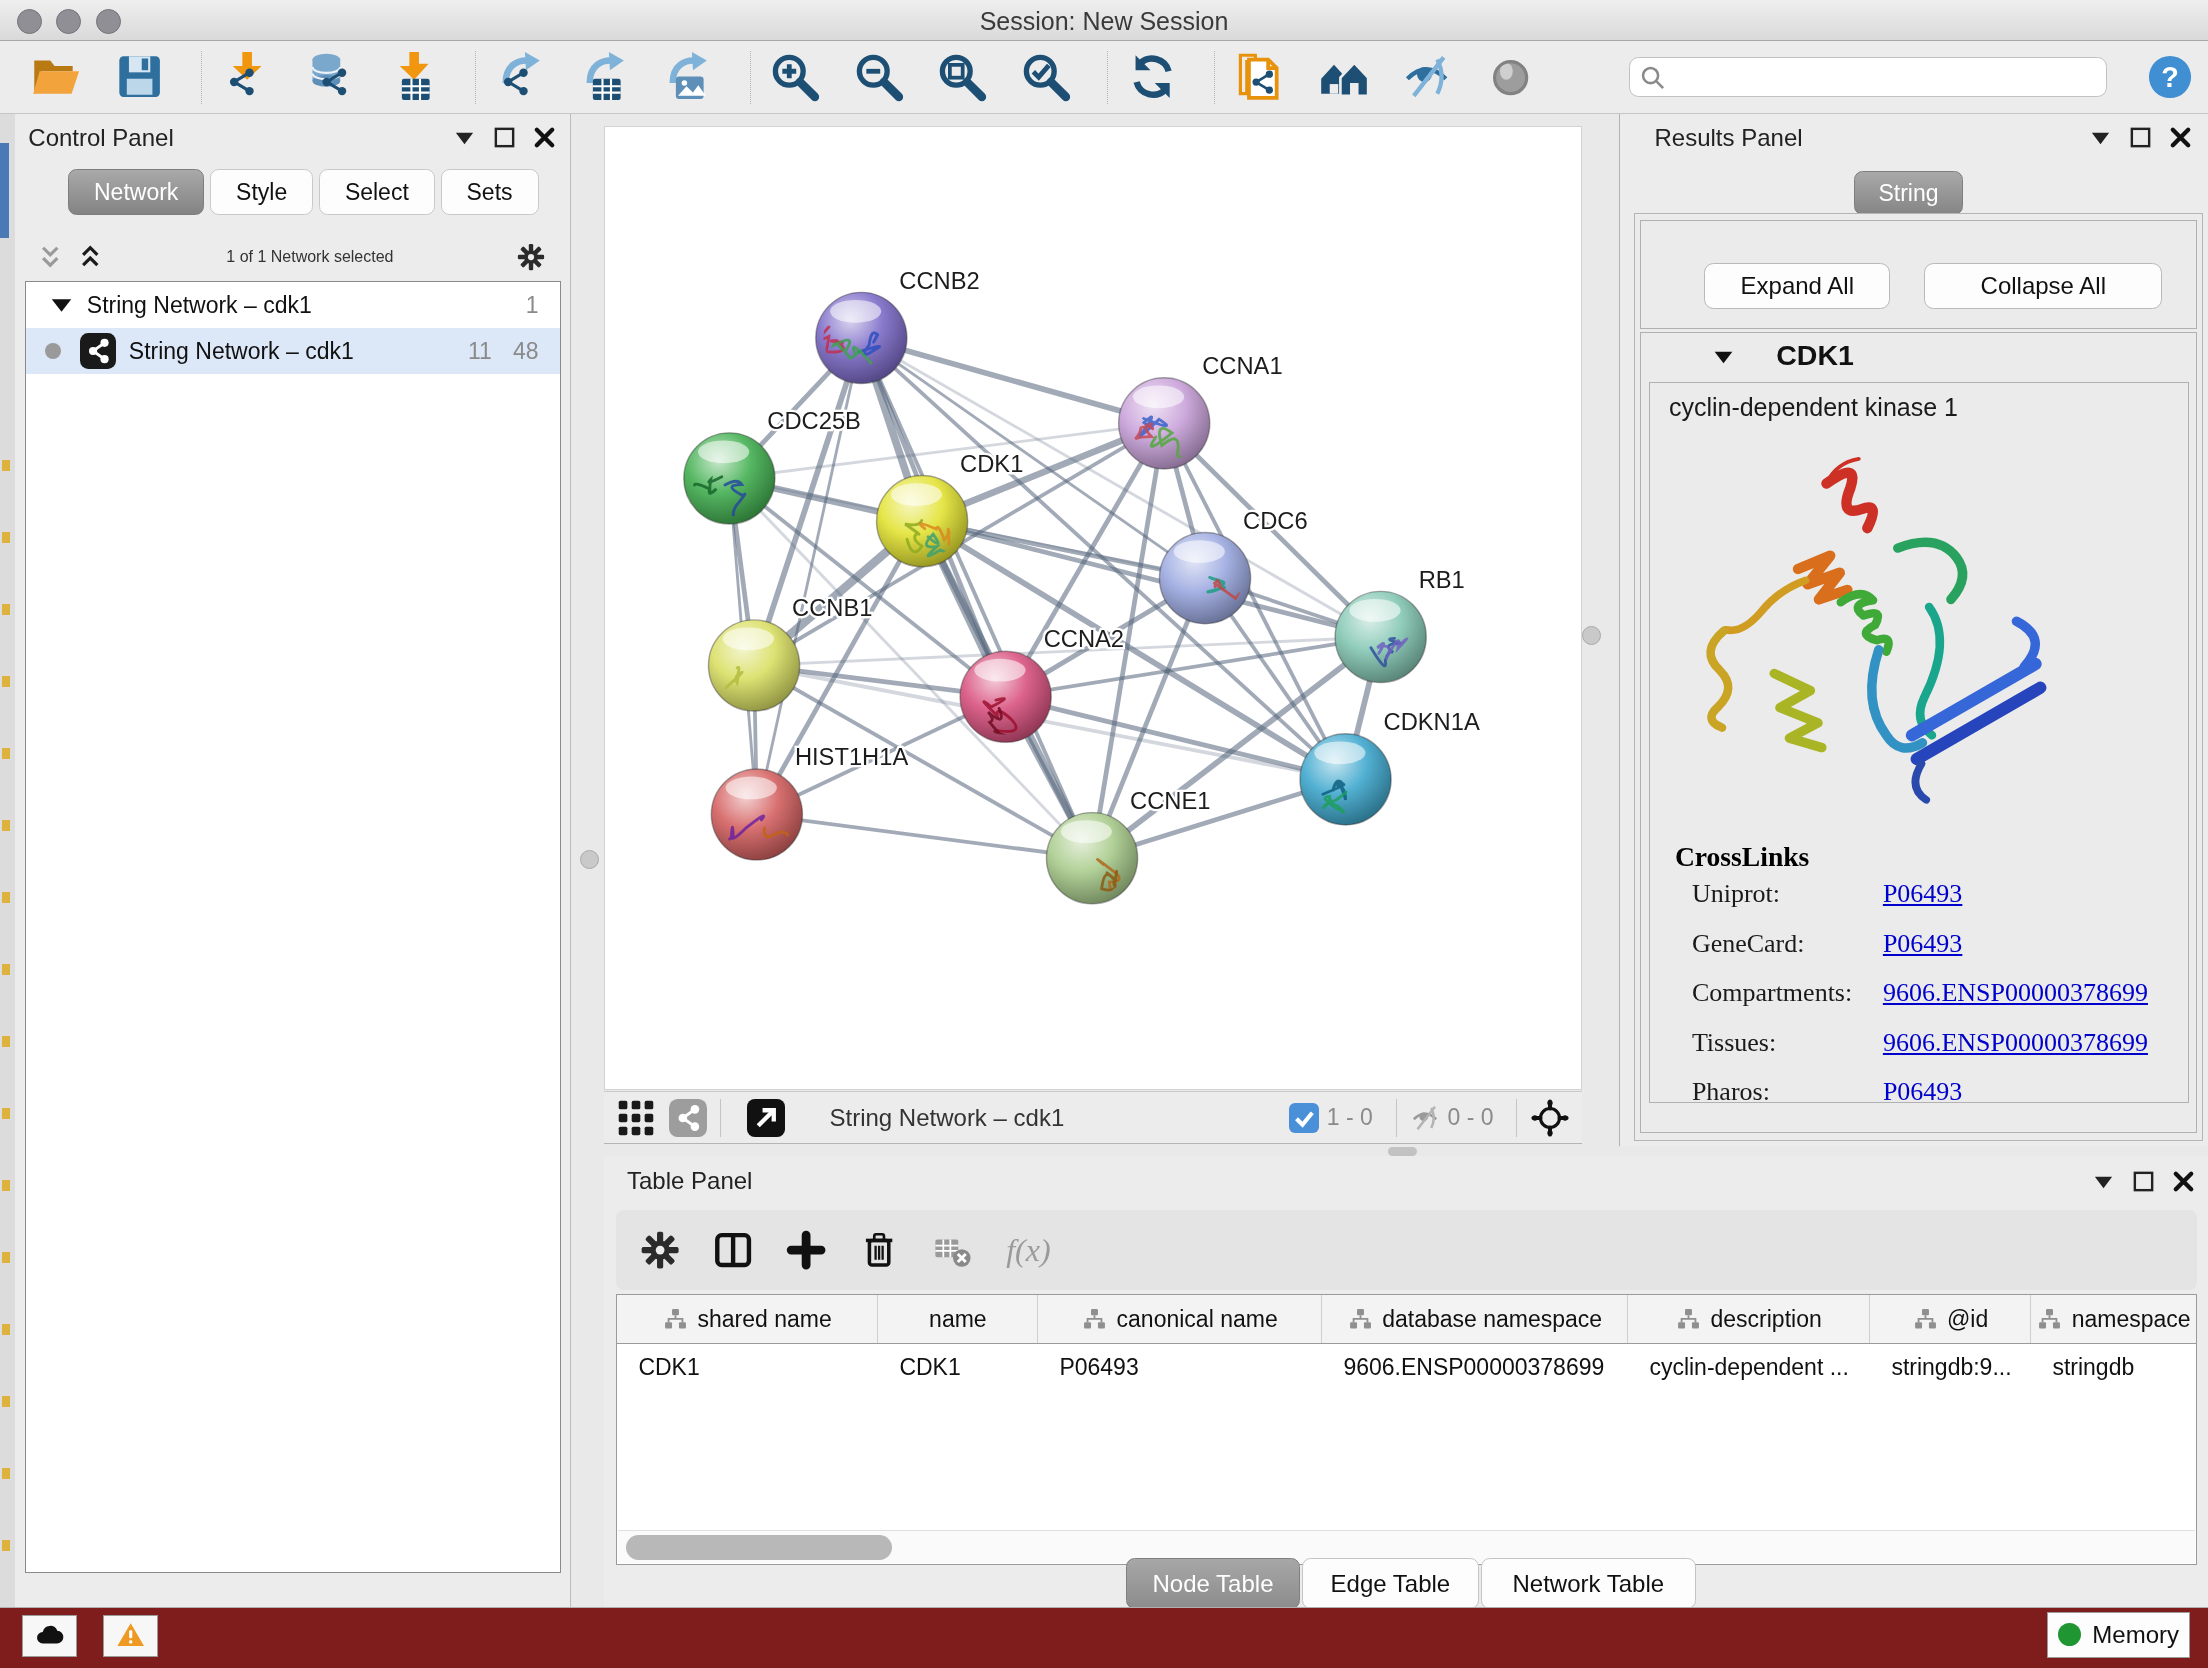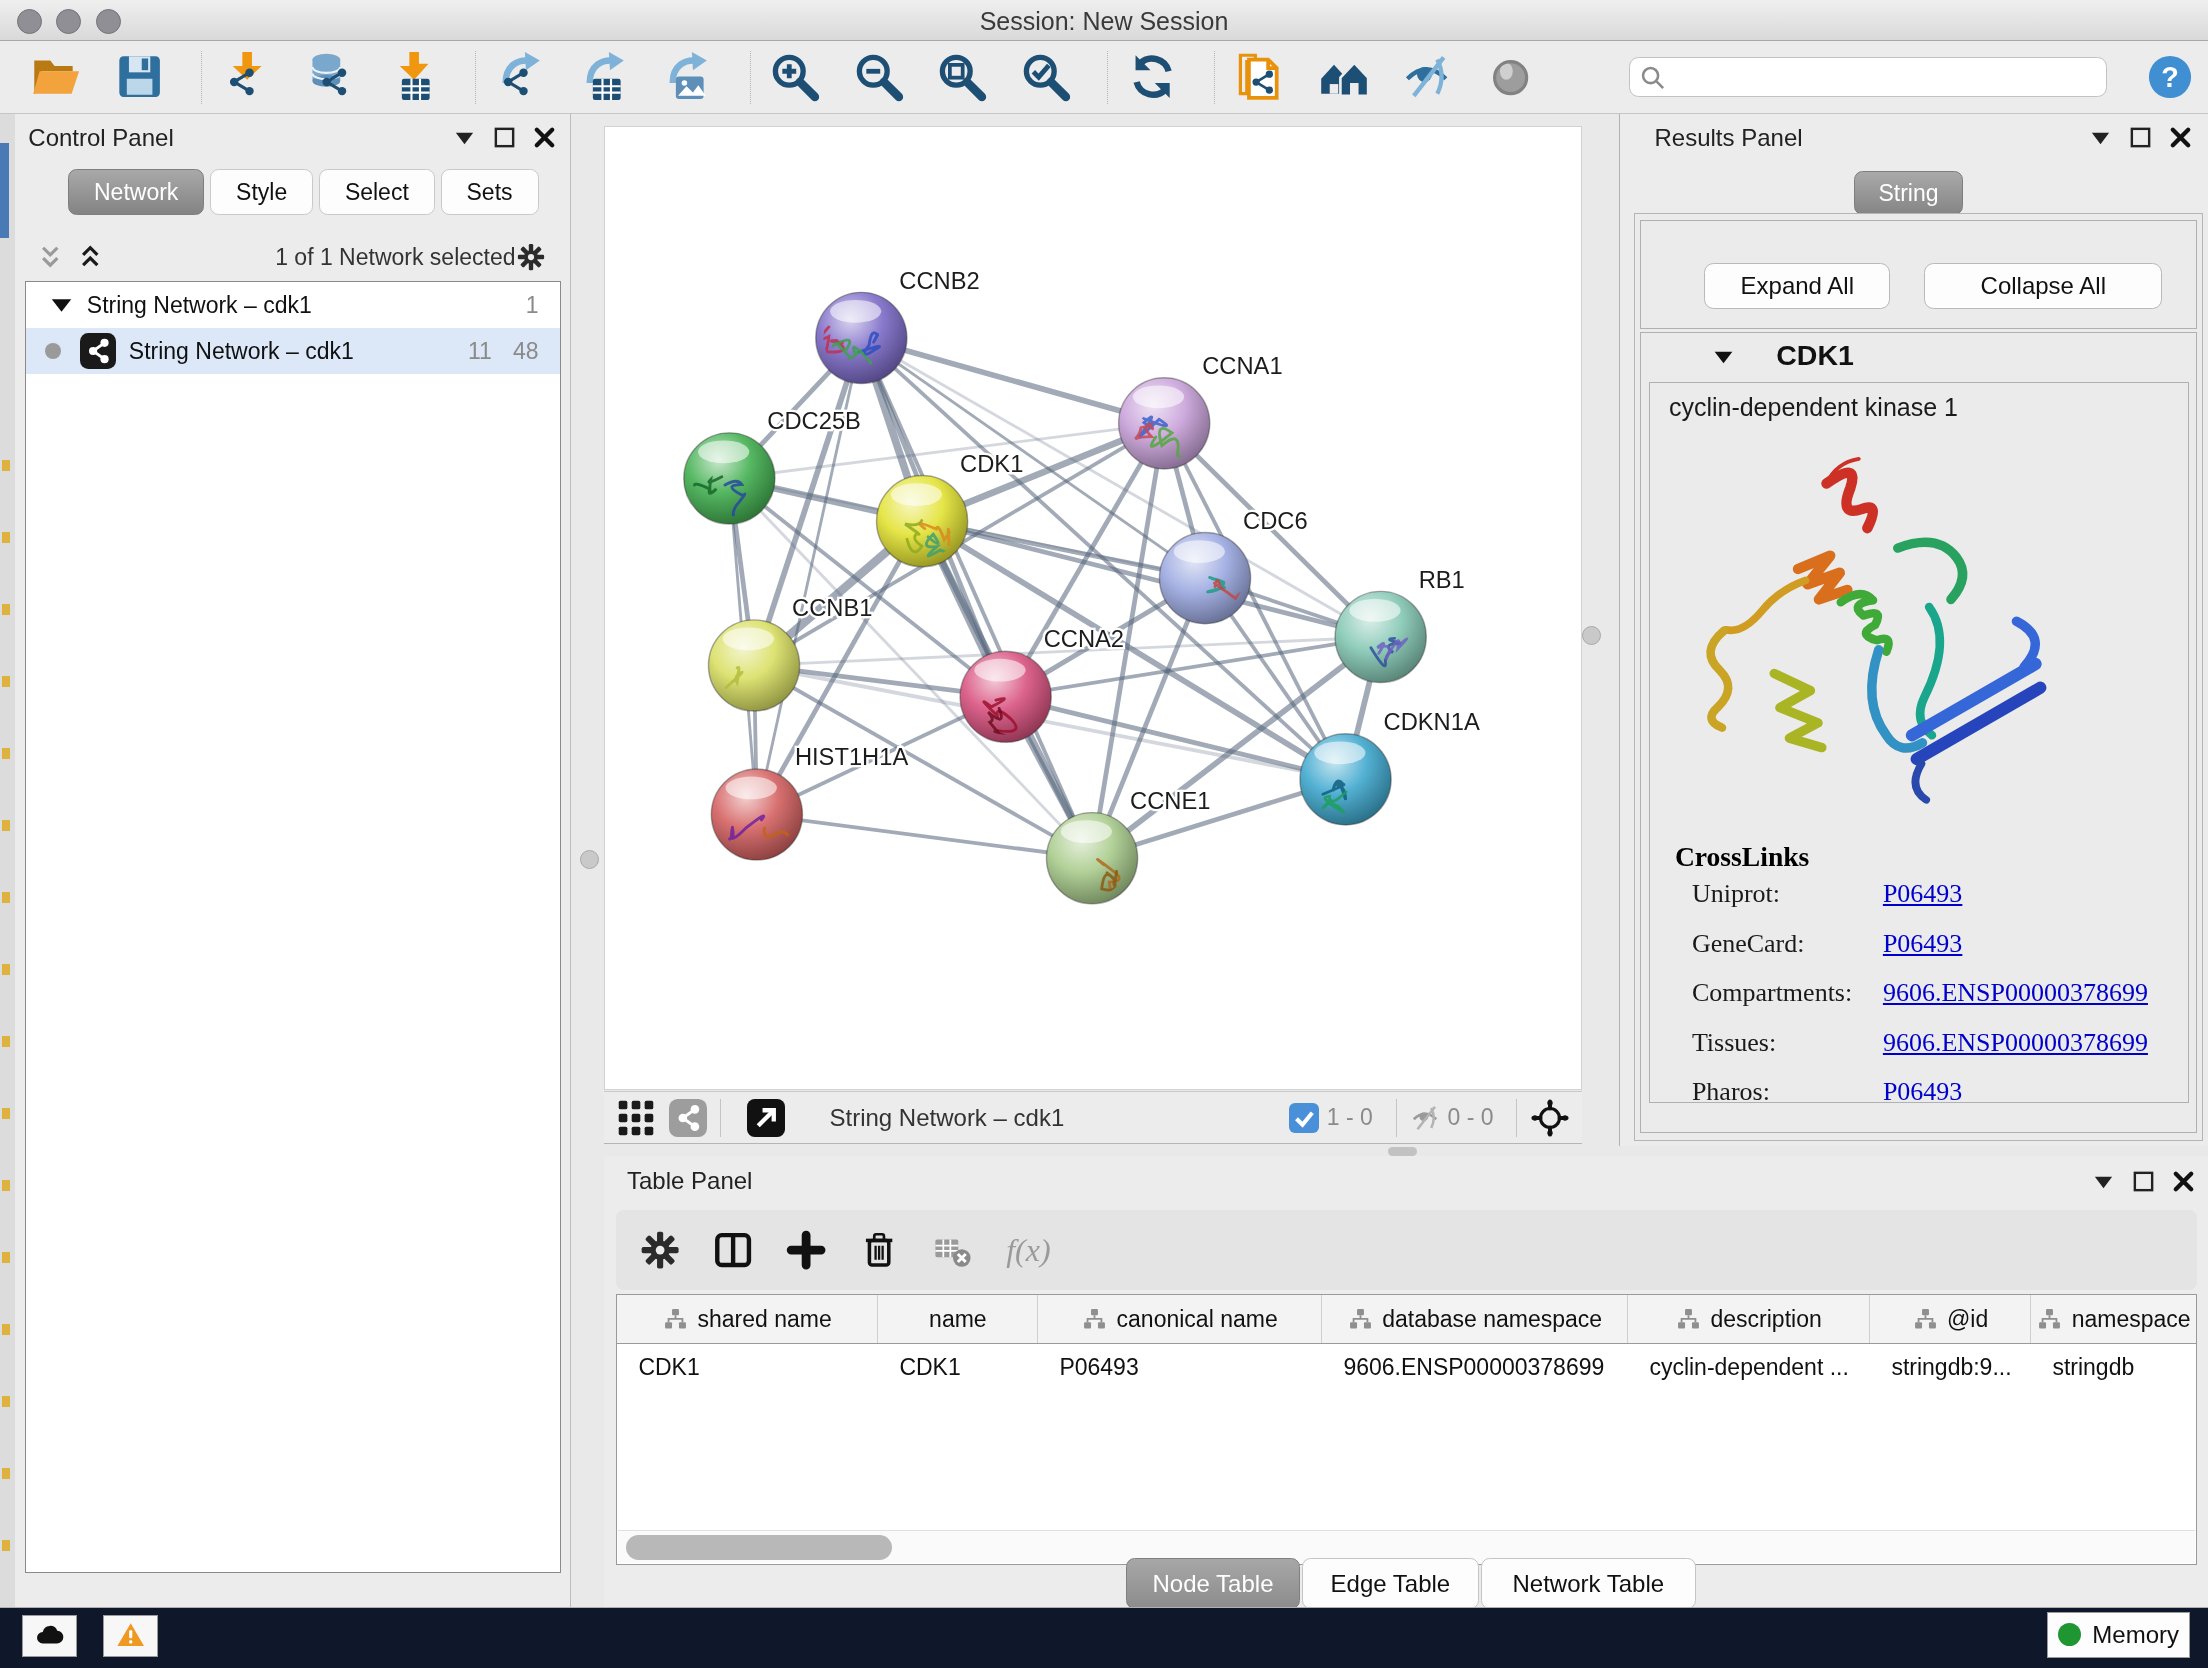--- a/index.html
+++ b/index.html
@@ -32,21 +32,21 @@
   .sliver-dots{position:absolute;left:1.9px;top:285px;width:8.6px;height:1217px;background:repeating-linear-gradient(to bottom,transparent 0 61px,rgba(222,176,52,.95) 61px 72px);}
 
   
   .control-panel{left:15px;top:114px;width:555px;height:1493px;background:#ececec;border-right:1px solid #bcbcbc;}
   .cp-header{position:absolute;left:13.3px;top:9.5px;right:13.3px;display:flex;justify-content:space-between;align-items:center;}
   .tabs-row{position:absolute;left:53px;top:55px;display:flex;gap:5.7px;border-radius:18px;}
   .tab{height:44px;border-radius:8.6px;border:1px solid #c9c9c9;background:#fdfdfd;color:#111;font-size:23px;padding:0 25px;display:flex;align-items:center;}
   .tab.sel{background:linear-gradient(#a9a9a9,#838383);border-color:#7e7e7e;color:#fff;}
   .net-toolbar{position:absolute;left:9.5px;top:120px;right:9.5px;height:46px;display:flex;align-items:center;}
   .chev{width:28.5px;height:28.5px;margin-left:11.4px;}
-  .net-status{flex:1;text-align:right;font-size:23px;color:#333;}
+  .net-status{flex:1;text-align:center;font-size:16px;color:#333;}
   .gear-sm{width:30px;height:30px;margin-right:15px;}
   .tree-box{position:absolute;left:9.5px;top:167px;width:536px;height:1292px;background:#fff;border:1px solid #8a8a8a;box-sizing:border-box;}
   .tree-row{height:46px;display:flex;align-items:center;font-size:23px;}
   .tree-row.sel{background:#dce7f7;}
   .t-tri{width:25px;height:25px;margin:0 13.3px 0 23px;}
   .t-dot{width:16px;height:16px;border-radius:50%;background:#9a9a9a;margin:0 19px 0 19px;}
   .t-badge{width:36px;height:36px;margin-right:13.3px;}
   .t-label{flex:1;color:#111;}
   .t-num{color:#8a8a8a;margin-right:21px;}
 
@@ -97,21 +97,21 @@
   .td{display:flex;align-items:center;padding-left:21px;font-size:23px;color:#111;box-sizing:border-box;overflow:hidden;white-space:nowrap;height:46px;}
   .c0{width:261px;}.c1{width:160px;}.c2{width:284px;}.c3{width:306px;}.c4{width:242px;}.c5{width:161px;}.c6{flex:1;}
   .colicon{width:25px;height:25px;flex:0 0 25px;}
   .hscroll{position:absolute;left:1px;bottom:1px;width:1577px;height:32px;background:#fafafa;border-top:1px solid #e0e0e0;}
   .hthumb{position:absolute;left:7.6px;top:3.8px;width:266px;height:25px;border-radius:12.4px;background:#b8b8b8;}
   .tp-tabs{position:absolute;top:402px;left:522px;display:flex;}
   .tp-tab{height:49px;border:1px solid #c4c4c4;background:#fdfdfd;color:#111;font-size:24px;display:flex;align-items:center;justify-content:center;border-radius:8.6px;}
   .tp-tab.sel{background:linear-gradient(#a7a7a7,#8c8c8c);border-color:#808080;color:#fff;}
 
   
-  .statusbar{left:0;top:1607px;width:2208px;height:61px;background:#0f172a;border-top:1px solid #b0b0b0;}
+  .statusbar{left:0;top:1607px;width:2208px;height:61px;background:#7f1d1d;border-top:1px solid #b0b0b0;}
   .sb-btn{position:absolute;top:6.7px;width:55px;height:42px;background:#f7f7f7;border:1px solid #9a9a9a;padding:4.8px;}
   .mem-btn{position:absolute;top:3.8px;left:2047px;width:143px;height:46px;background:#fdfdfd;border:1px solid #9a9a9a;display:flex;align-items:center;justify-content:center;gap:11.4px;font-size:24px;color:#111;}
   .mem-dot{width:23px;height:23px;border-radius:50%;background:#1f9632;}
 </style>
 </head>
 <body>
 
 <div class="abs titlebar">
   <div class="traffic">
     <span class="tl"></span>

